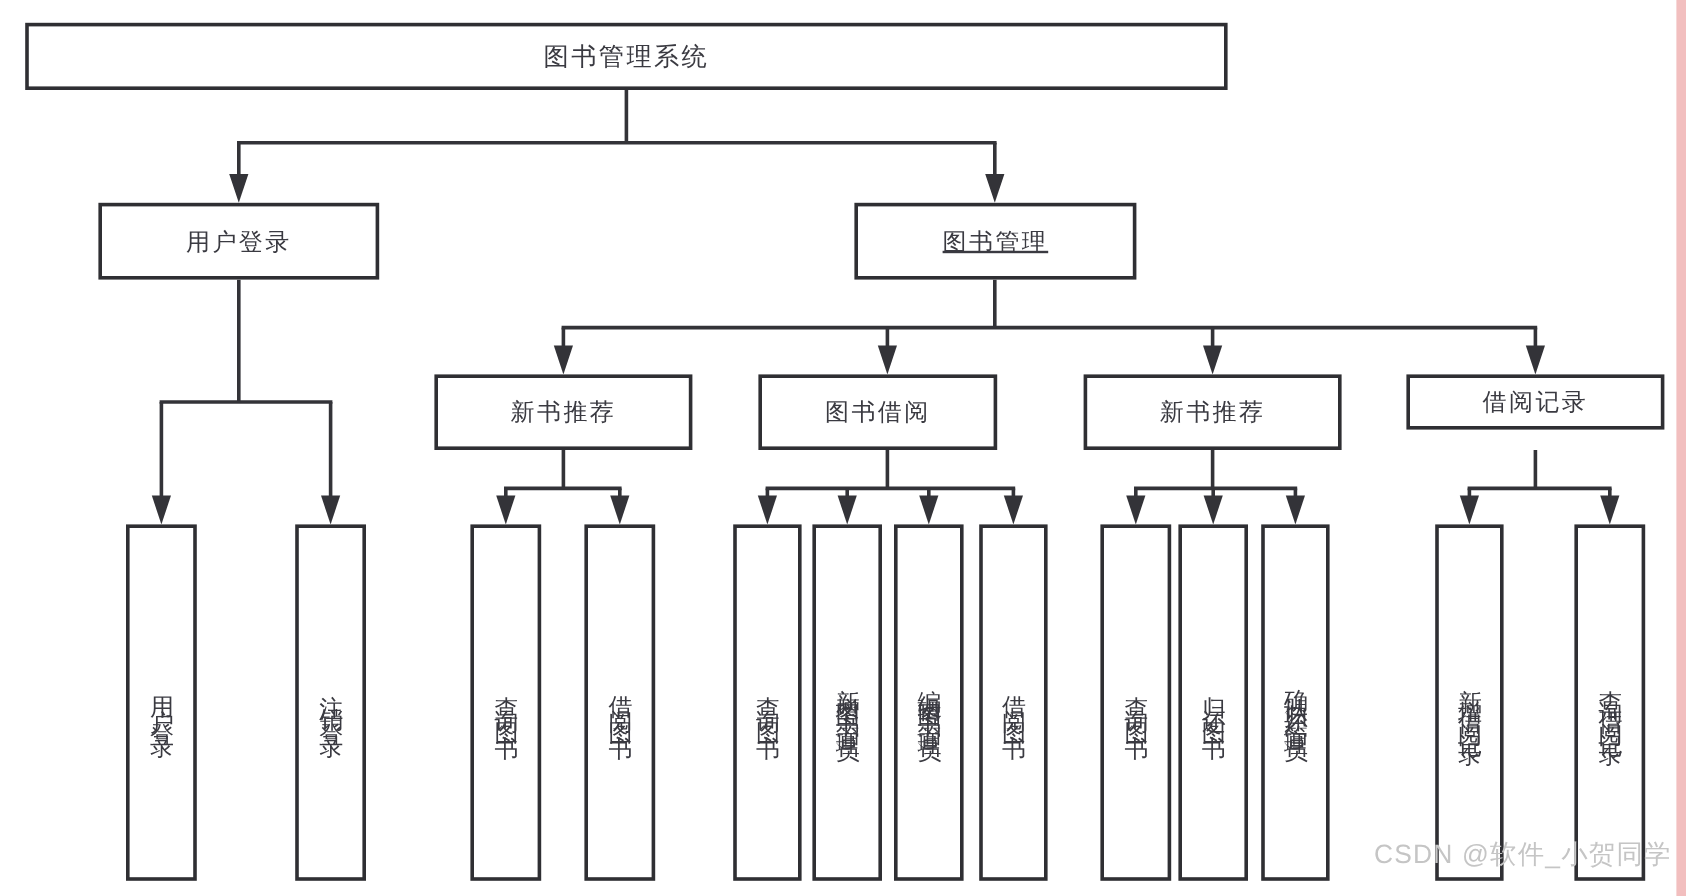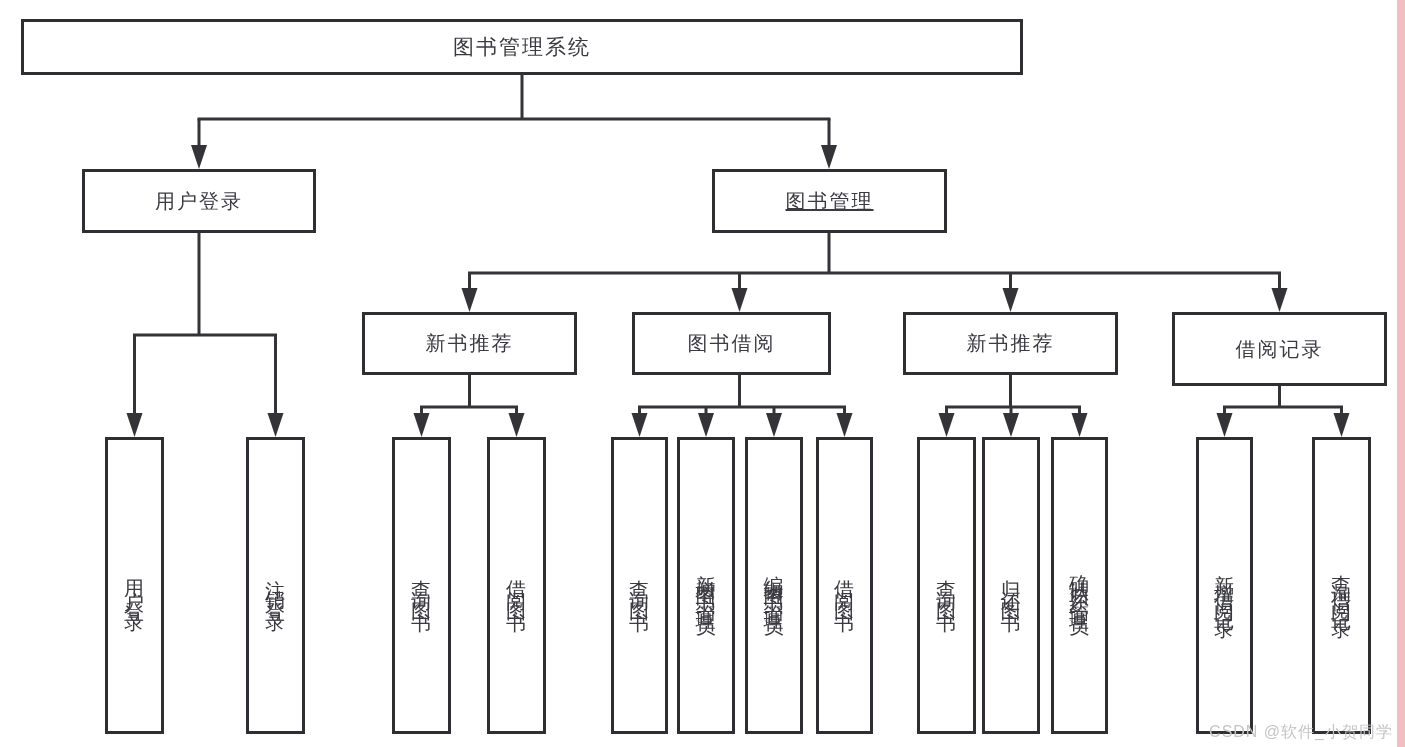--- a/index.html
+++ b/index.html
@@ -24,22 +24,22 @@
   .hlabel{font-size:20px; letter-spacing:2px; white-space:nowrap;}
   .root .hlabel{font-size:21px;}
   .leaf{top:437px; height:297px;}
   .vtext{
     writing-mode:vertical-rl; text-orientation:mixed;
     font-size:20px; line-height:1; letter-spacing:0.55em; white-space:nowrap;
   }
   .vtext.medium{letter-spacing:0.45em;}
   .vtext.dense{letter-spacing:0.3em;}
   #watermark{
-    position:absolute; right:12px; bottom:4px;
-    font-size:16px; color:var(--wm); letter-spacing:1px; white-space:nowrap;
+    position:absolute; right:12px; bottom:20px;
+    font-size:22px; color:var(--wm); letter-spacing:1px; white-space:nowrap;
   }
   #strip{position:absolute; right:0; top:0; width:8px; height:747px; background:var(--strip);}
 </style>
 </head>
 <body>
 
 <div id="canvas">
 
   <svg id="wires" viewBox="0 0 1405 747" xmlns="http://www.w3.org/2000/svg">
 
@@ -116,21 +116,21 @@
 
   <div class="box" style="left:362px;top:312px;width:215px;height:63px;text-align:center;">
     <span class="hlabel">新书推荐</span>
   </div>
   <div class="box" style="left:632px;top:312px;width:199px;height:63px;justify-content:center;">
     <span class="hlabel">图书借阅</span>
   </div>
   <div class="box" style="left:903px;top:312px;width:215px;height:63px;">
     <span class="hlabel">新书推荐</span>
   </div>
-  <div class="box" style="left:1172px;top:312px;width:215px;height:74px;">
+  <div class="box" style="left:1172px;top:312px;width:215px;height:46px;">
     <span class="hlabel">借阅记录</span>
   </div>
 
   <div class="box leaf" style="left:105px;width:59px;">
     <span class="vtext">用户登录</span>
   </div>
   <div class="box leaf" style="left:246px;width:59px;">
     <span class="vtext">注销登录</span>
   </div>
 

